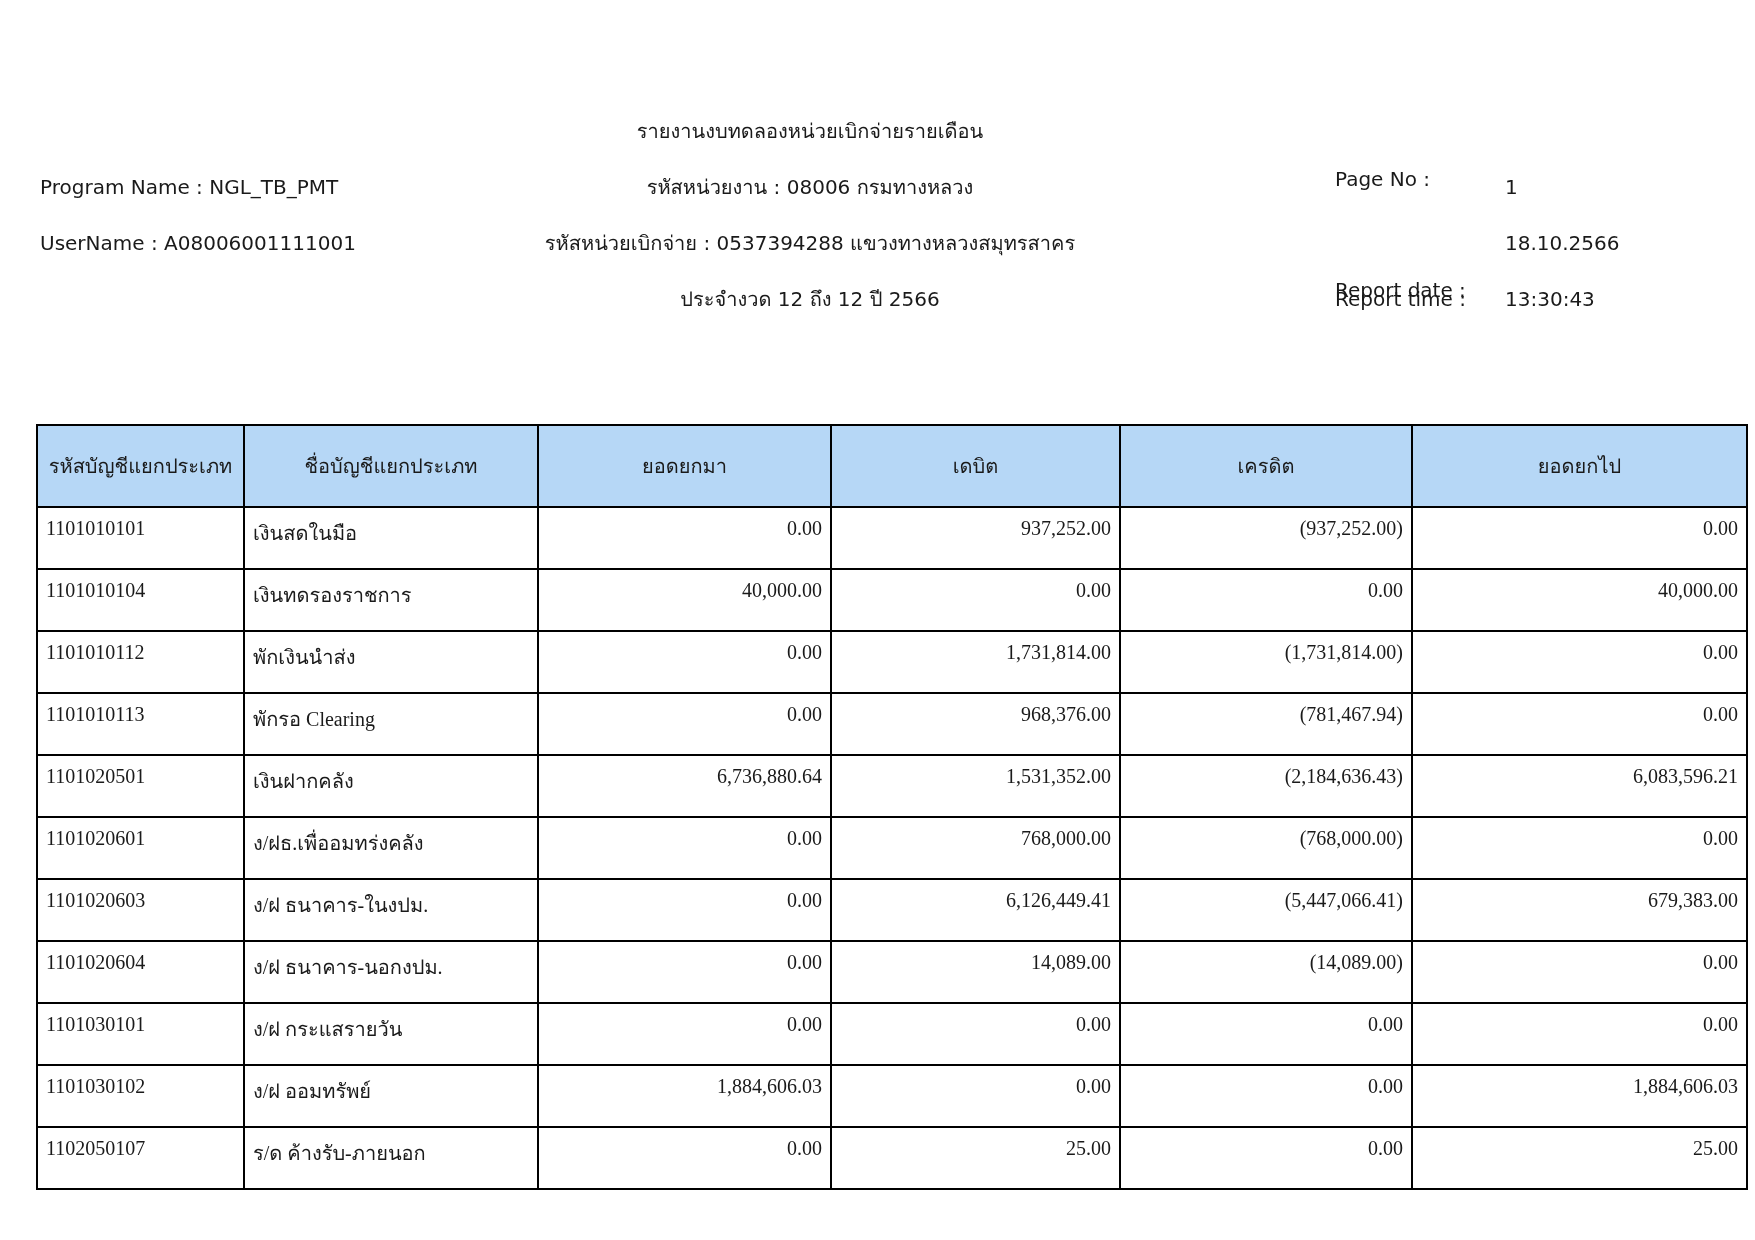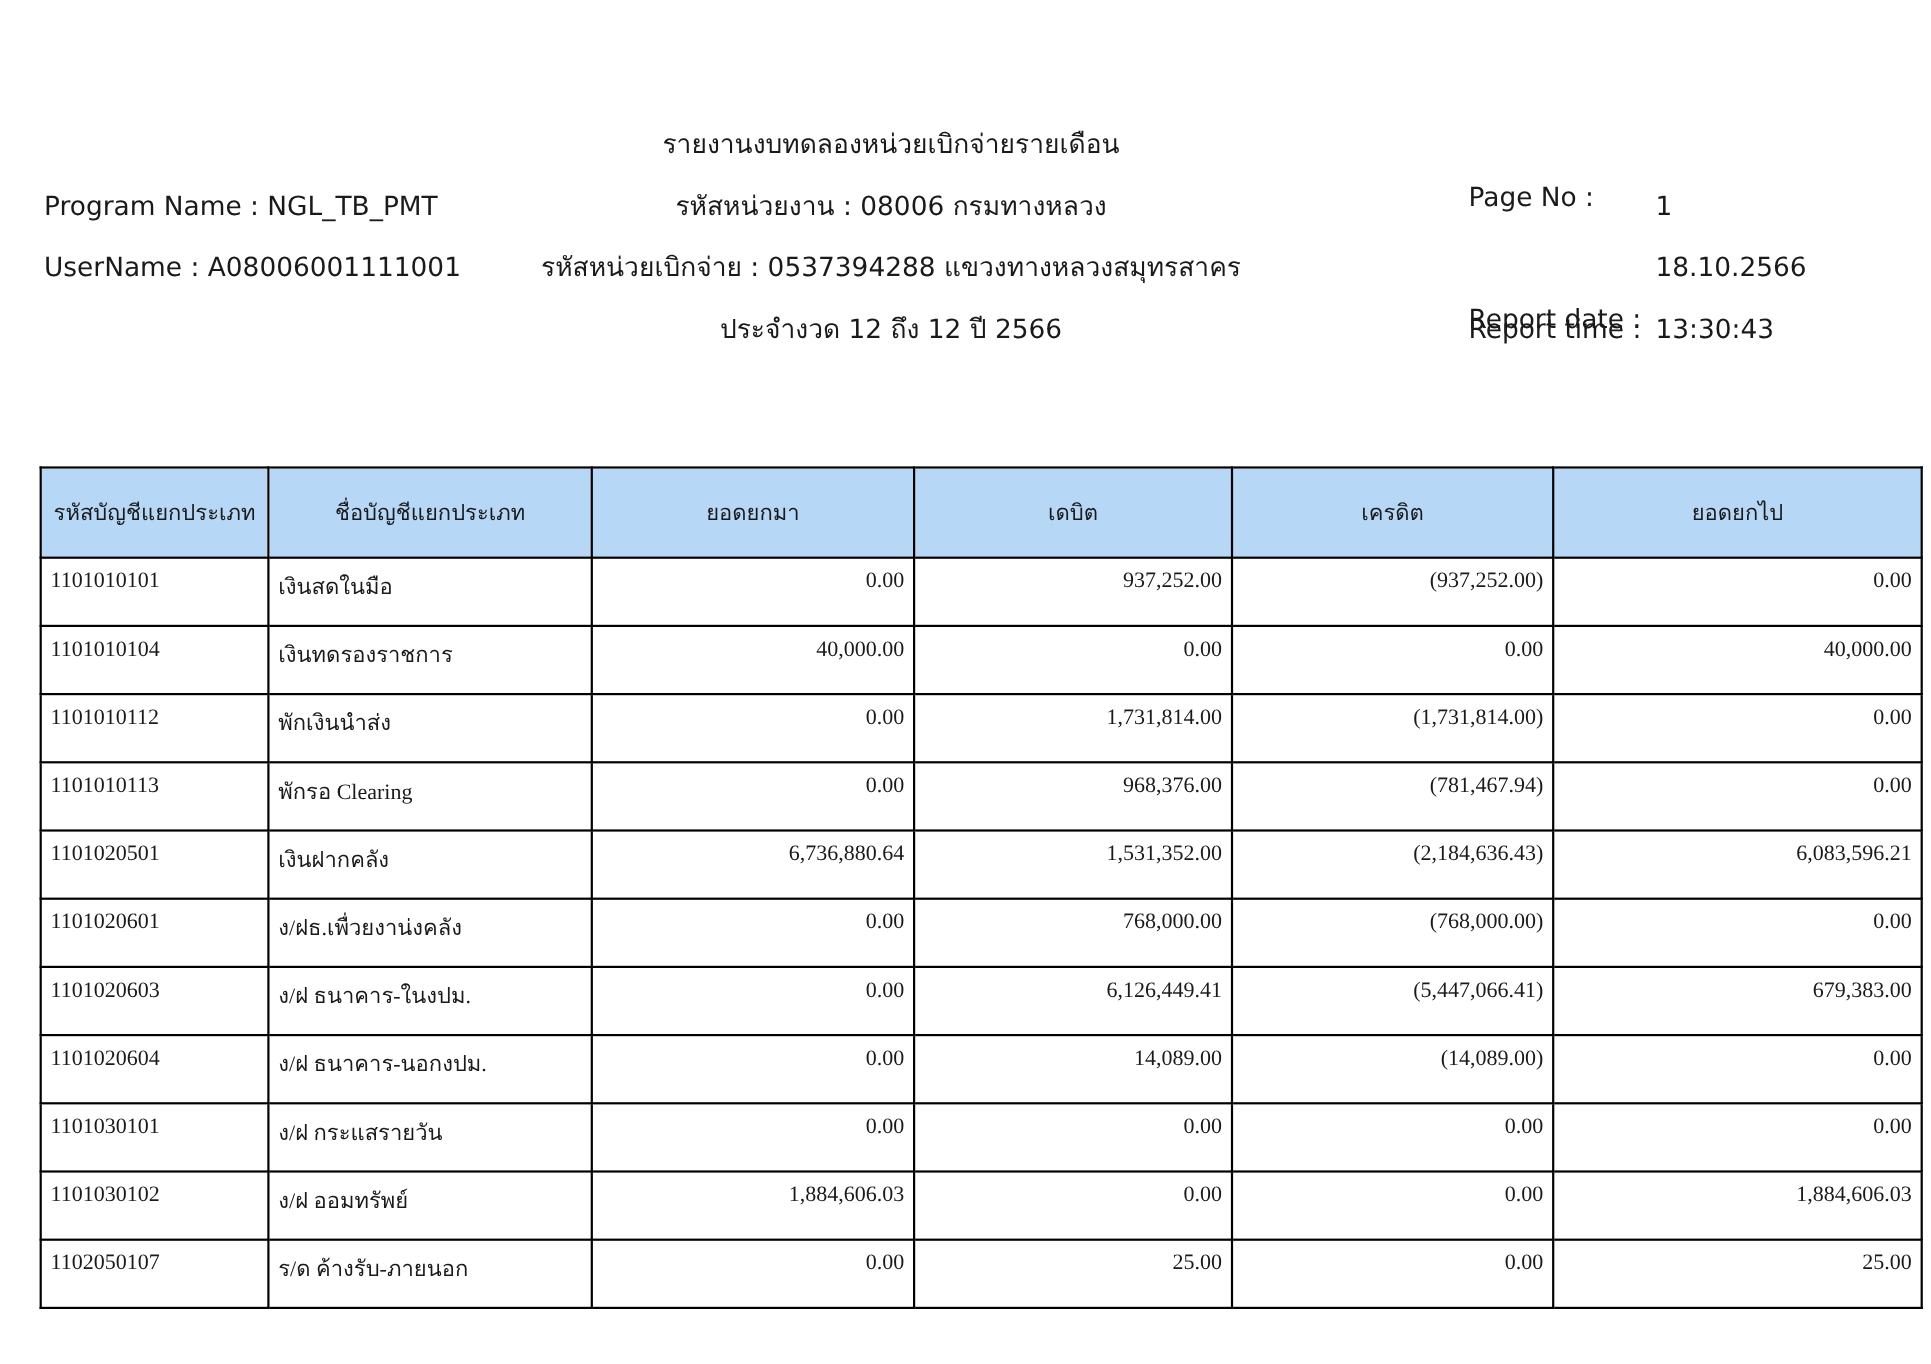--- a/index.html
+++ b/index.html
@@ -5,21 +5,21 @@
   * { margin: 0; padding: 0; box-sizing: border-box; }
   html, body {
     width: 1755px; height: 1240px;
     background: #ffffff;
     font-family: "DejaVu Sans", "Liberation Sans", sans-serif;
     color: #1a1a1a;
     overflow: hidden;
     position: relative;
   }
   .abs { position: absolute; }
-  .line { font-size: 24px; line-height: 30px; white-space: nowrap; }
+  .line { font-size: 20px; line-height: 30px; white-space: nowrap; }
   .center-col { left: 810px; transform: translateX(-50%); text-align: center; }
   .left-col { left: 40px; }
   .right-label { left: 1335px; }
   .right-value { left: 1505px; }
 
   table.report {
     position: absolute;
     left: 36px; top: 424px;
     width: 1710px;
     border-collapse: collapse;
@@ -121,21 +121,21 @@
       <tr>
         <td class="txt">1101020501</td>
         <td class="txt">เงินฝากคลัง</td>
         <td class="num">6,736,880.64</td>
         <td class="num">1,531,352.00</td>
         <td class="num">(2,184,636.43)</td>
         <td class="num">6,083,596.21</td>
       </tr>
       <tr>
         <td class="txt">1101020601</td>
-        <td class="txt">ง/ฝธ.เพื่วยงาน่งคลัง</td>
+        <td class="txt">ง/ฝธ.เพื่ออมทร่งคลัง</td>
         <td class="num">0.00</td>
         <td class="num">768,000.00</td>
         <td class="num">(768,000.00)</td>
         <td class="num">0.00</td>
       </tr>
       <tr>
         <td class="txt">1101020603</td>
         <td class="txt">ง/ฝ ธนาคาร-ในงปม.</td>
         <td class="num">0.00</td>
         <td class="num">6,126,449.41</td>

